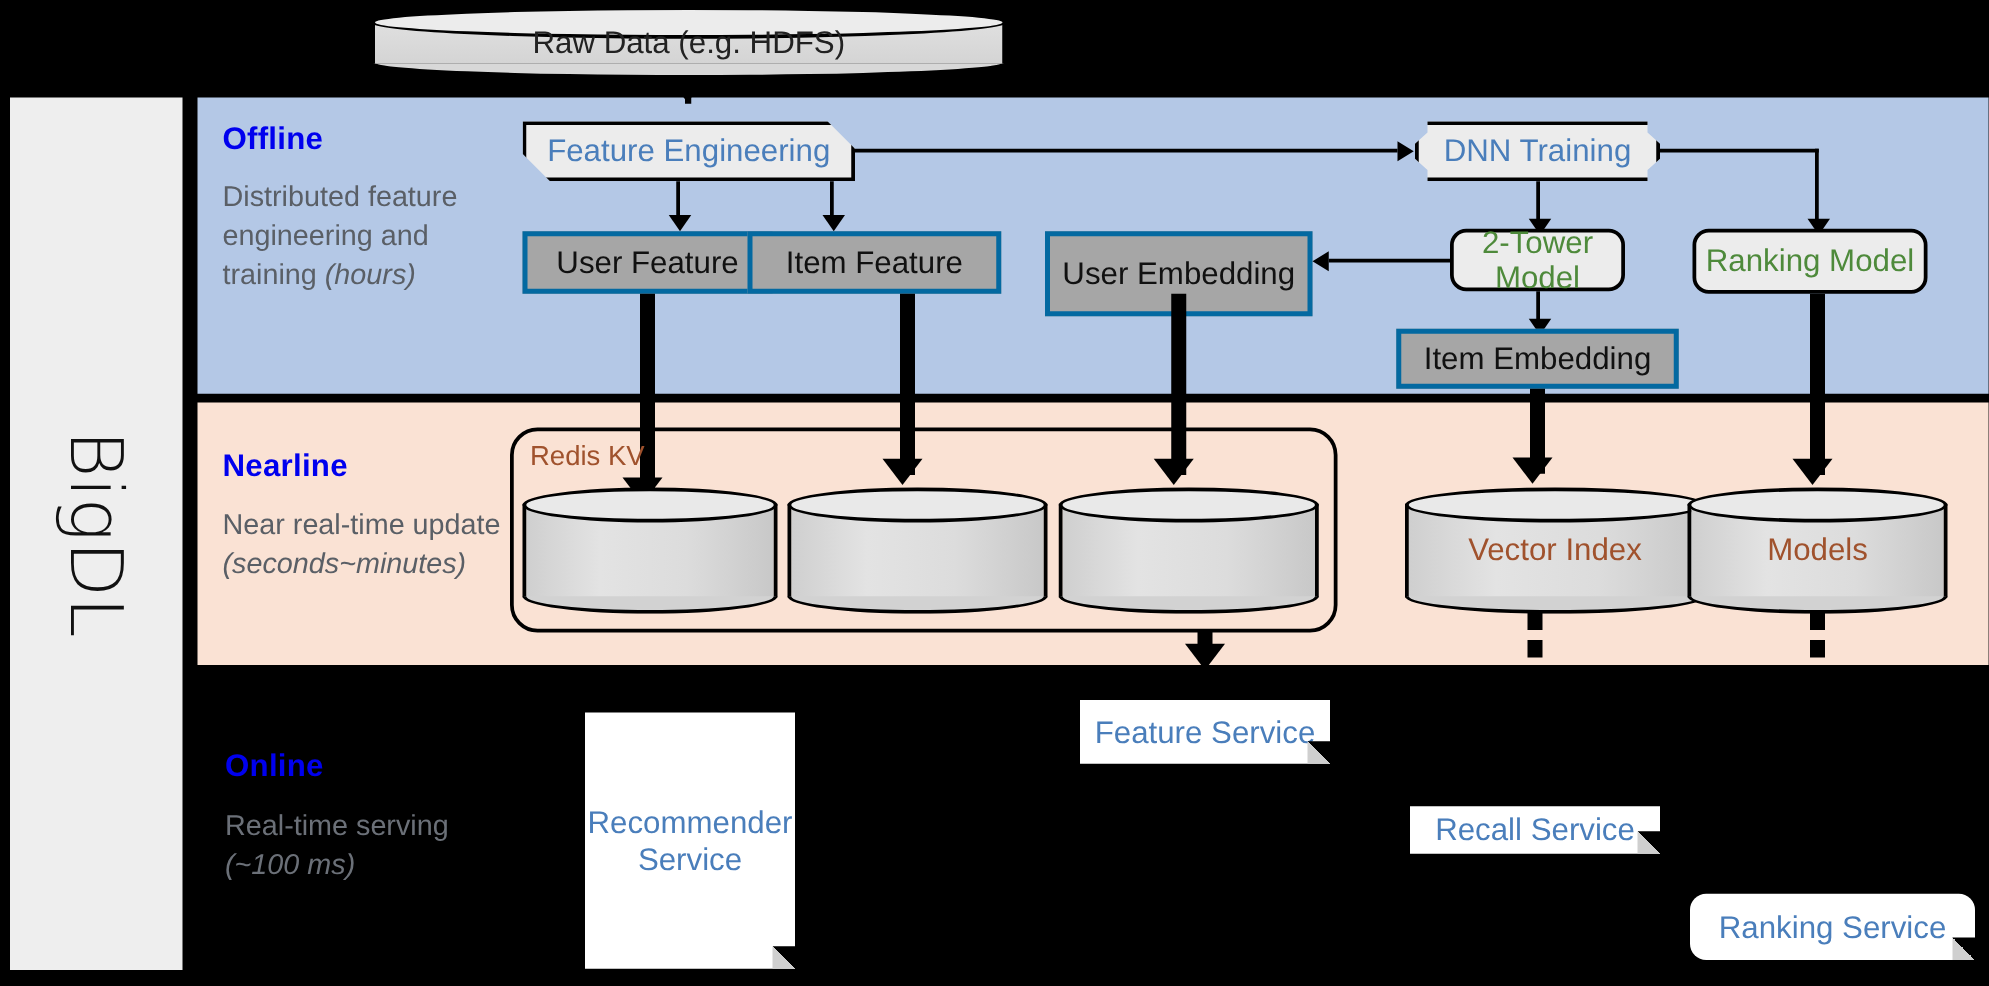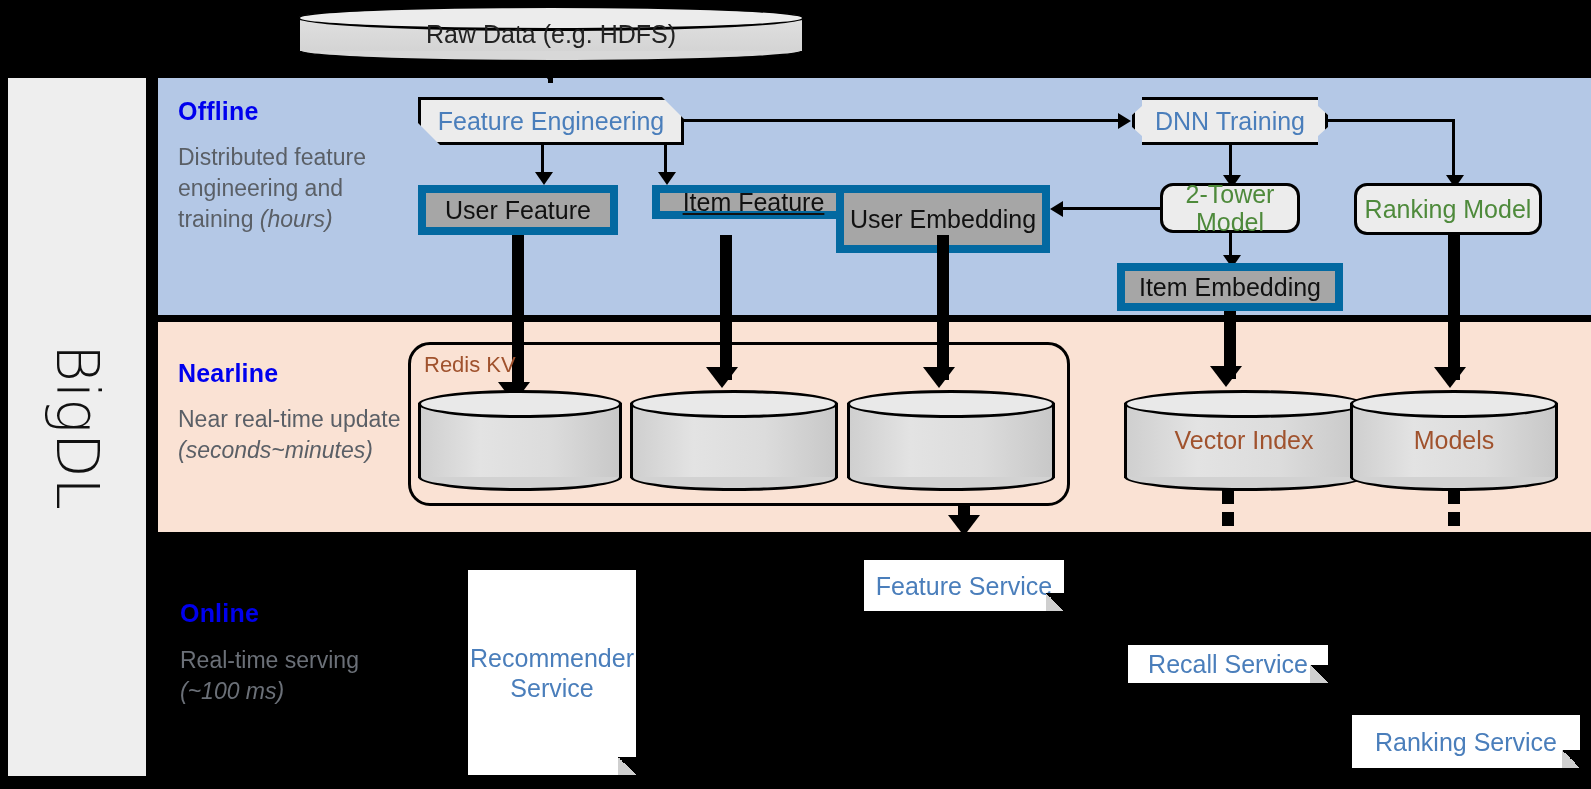--- a/index.html
+++ b/index.html
@@ -27,21 +27,21 @@
   #cap-offline-title{left:178px;top:97px;}
   #cap-offline-body{left:178px;top:142px;width:200px;}
   #cap-nearline-title{left:178px;top:359px;}
   #cap-nearline-body{left:178px;top:404px;width:232px;}
   #cap-online-title{left:180px;top:599px;}
   #cap-online-body{left:180px;top:645px;width:200px;}
 
   
   .node{position:absolute;box-sizing:border-box;display:flex;align-items:center;
         justify-content:center;text-align:center;line-height:1.12;}
-  .gray{background:#a6a6a6;border:8px solid #0369a1;color:#111;font-size:25px;}
+  .gray{background:#a6a6a6;border:4px solid #0369a1;color:#111;font-size:25px;}
   .flag{background:#ececec;border:3px solid #000;color:#4a7ebb;font-size:25px;}
   .rrect{background:#ececec;border:3px solid #000;border-radius:13px;font-size:25px;}
   .green{color:#4e8a3b;}
 
   
   #n-featureeng{clip-path:polygon(0 0, calc(100% - 22px) 0, 100% 22px, 100% 100%, 22px 100%, 0 calc(100% - 22px));}
   
   #n-dnn{clip-path:polygon(
       10px 0, calc(100% - 10px) 0,
       calc(100% - 10px) 9px, 100% 18px, 100% calc(100% - 18px), calc(100% - 10px) calc(100% - 9px),
@@ -142,21 +142,21 @@
   <div class="ln" style="left:1229px;top:145px;width:3px;height:32px;"></div>
   <div class="ah-down" style="left:1223px;top:175px;"></div>
 
   <div class="ln" style="left:1328px;top:119px;width:127px;height:3px;"></div>
   <div class="ln" style="left:1452px;top:119px;width:3px;height:58px;"></div>
   <div class="ah-down" style="left:1446px;top:175px;"></div>
 
   <div class="node gray" style="left:418px;top:185px;width:200px;height:50px;">
     <span>User Feature</span>
   </div>
-  <div class="node gray" style="left:652px;top:185px;width:203px;height:34px;text-decoration:underline;">
+  <div class="node gray" style="left:598px;top:185px;width:203px;height:50px;">
     <span>Item Feature</span>
   </div>
   <div class="node gray" style="left:836px;top:185px;width:214px;height:68px;">
     <span>User Embedding</span>
   </div>
 
   <div class="ln" style="left:1063px;top:207px;width:98px;height:3px;"></div>
   <div class="ah-left" style="left:1050px;top:201px;"></div>
 
   <div class="node rrect green" style="left:1160px;top:183px;width:140px;height:50px;">
@@ -234,17 +234,17 @@
   </div>
 
   <div class="doc" style="left:864px;top:560px;width:200px;height:51px;">
     <span>Feature Service</span>
   </div>
 
   <div class="doc" style="left:1128px;top:645px;width:200px;height:38px;">
     <span>Recall Service</span>
   </div>
 
-  <div class="doc" style="left:1352px;top:715px;width:228px;height:53px;">
+  <div class="doc" style="left:1352px;top:715px;width:228px;height:53px;border-radius:13px;">
     <span>Ranking Service</span>
   </div>
 
 </div>
 
 </body></html>

